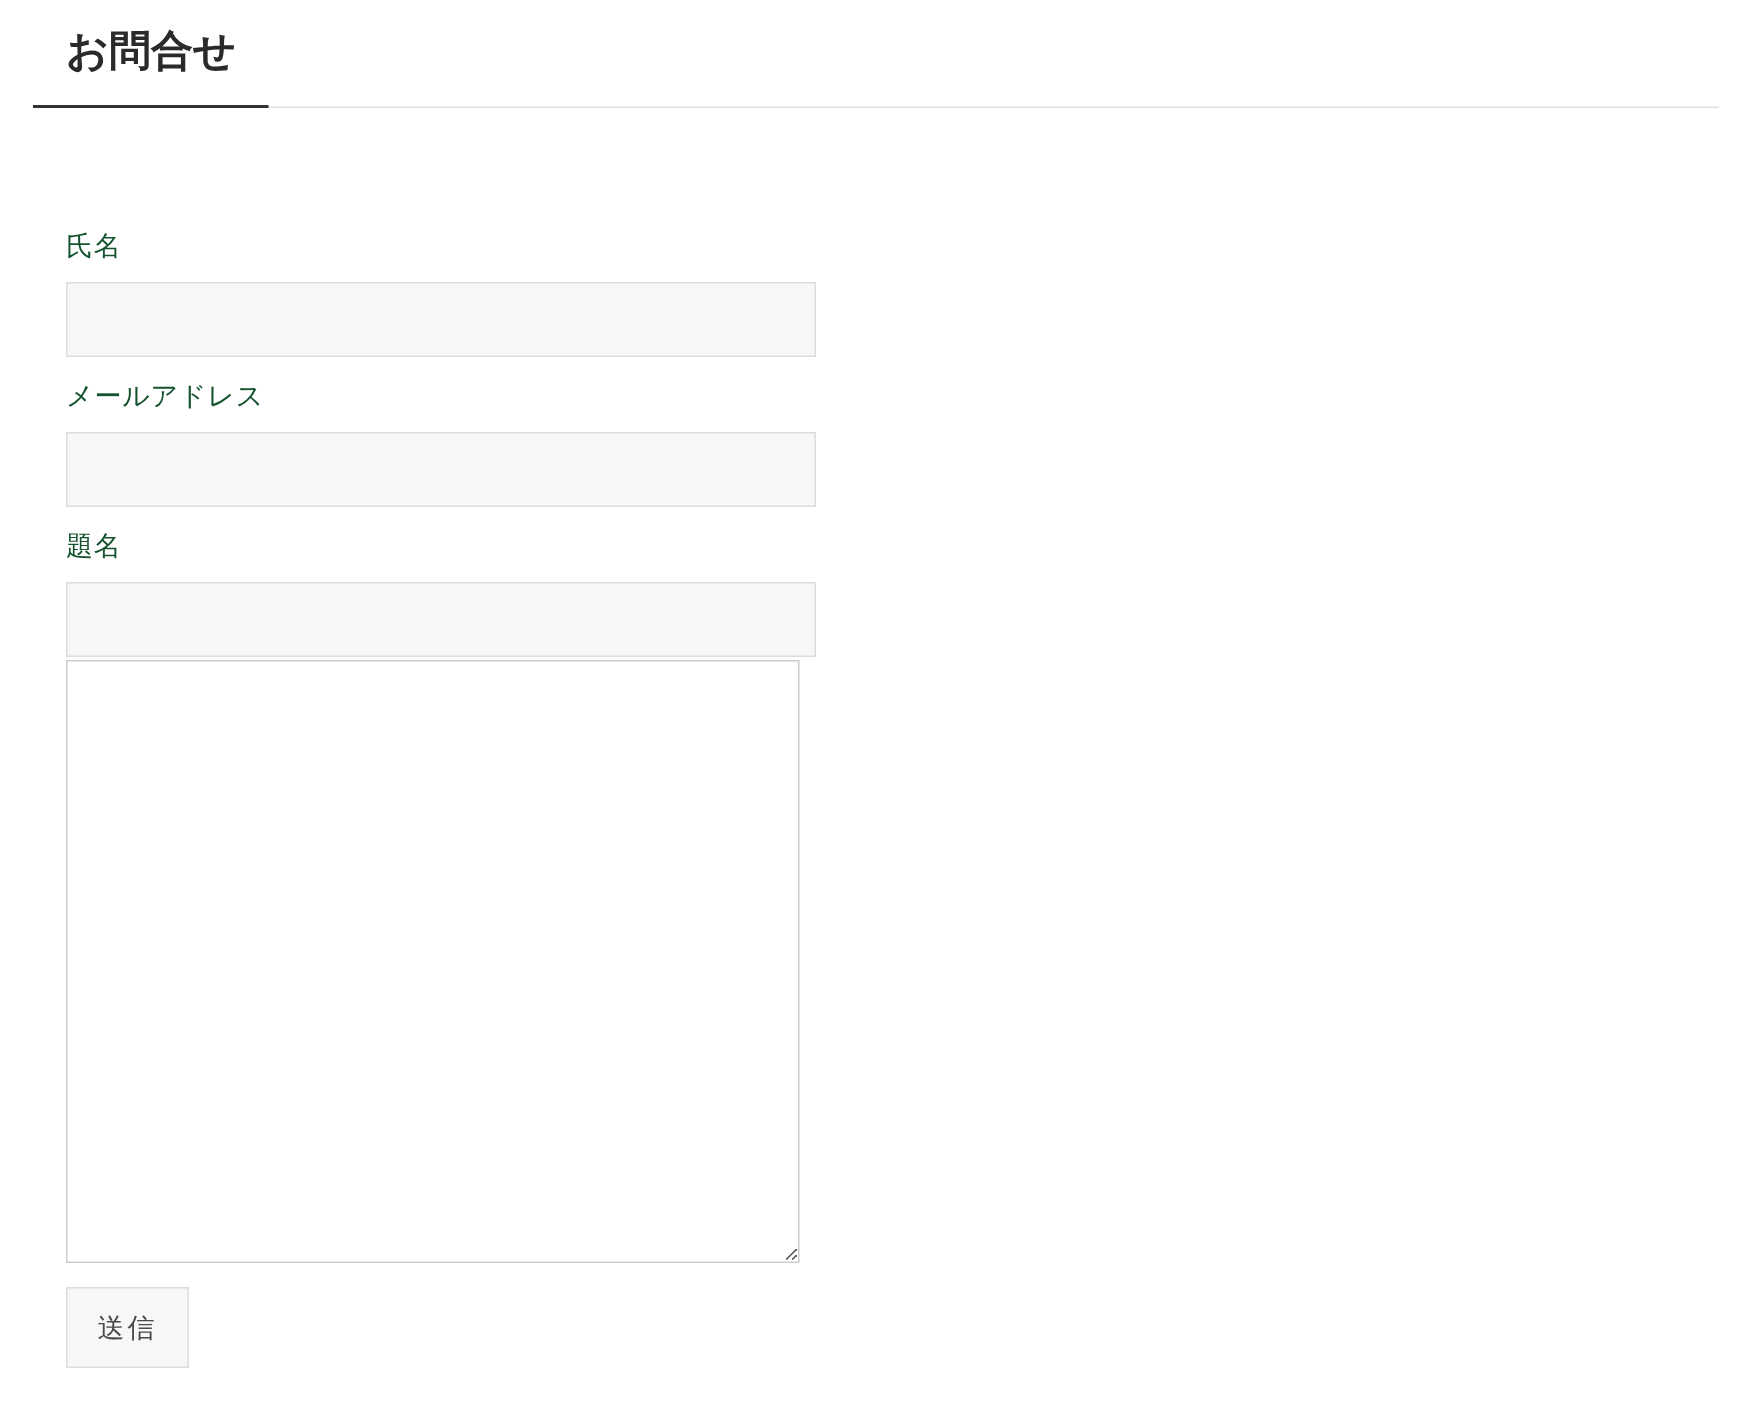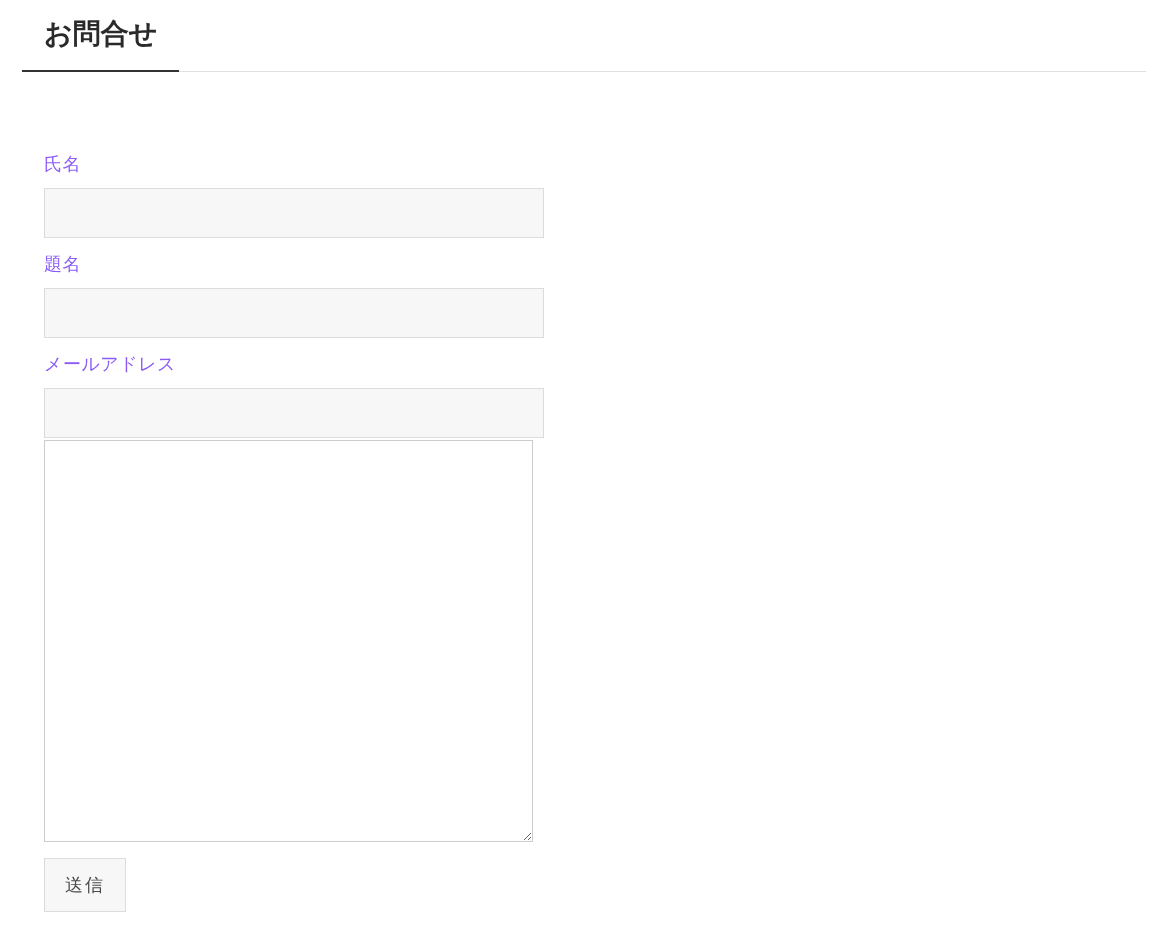--- a/index.html
+++ b/index.html
@@ -41,21 +41,21 @@
       background: #333333;
     }
     .form-wrapper {
       padding: 0 22px;
     }
     .form-group {
       margin-bottom: 2px;
     }
     .form-label {
       font-size: 18px;
-      color: #8b5cf6;
+      color: #14532d;
       display: block;
       margin-bottom: 12px;
       margin-top: 14px;
       letter-spacing: 0.5px;
     }
     .form-input {
       width: 500px;
       height: 50px;
       background: #f7f7f7;
       border: 1px solid #dcdcdc;
@@ -96,27 +96,27 @@
     <h1 class="page-title">お問合せ</h1>
   </div>
 
   <div class="form-wrapper">
     <div class="form-group">
       <label class="form-label">氏名</label>
       <input type="text" class="form-input" value="" style="">
     </div>
 
     <div class="form-group">
-      <label class="form-label">題名</label>
-      <input type="text" class="form-input" value="" style="">
+      <label class="form-label">メールアドレス</label>
+      <input type="email" class="form-input" value="" style="">
     </div>
 
     <div class="form-group">
-      <label class="form-label">メールアドレス</label>
-      <input type="email" class="form-input" value="" style="">
+      <label class="form-label">題名</label>
+      <input type="text" class="form-input" value="" style="">
     </div>
 
     <div class="form-group">
       <textarea class="form-textarea" value="" style=""></textarea>
     </div>
 
     <button class="submit-button">送信</button>
   </div>
 </div>
 

